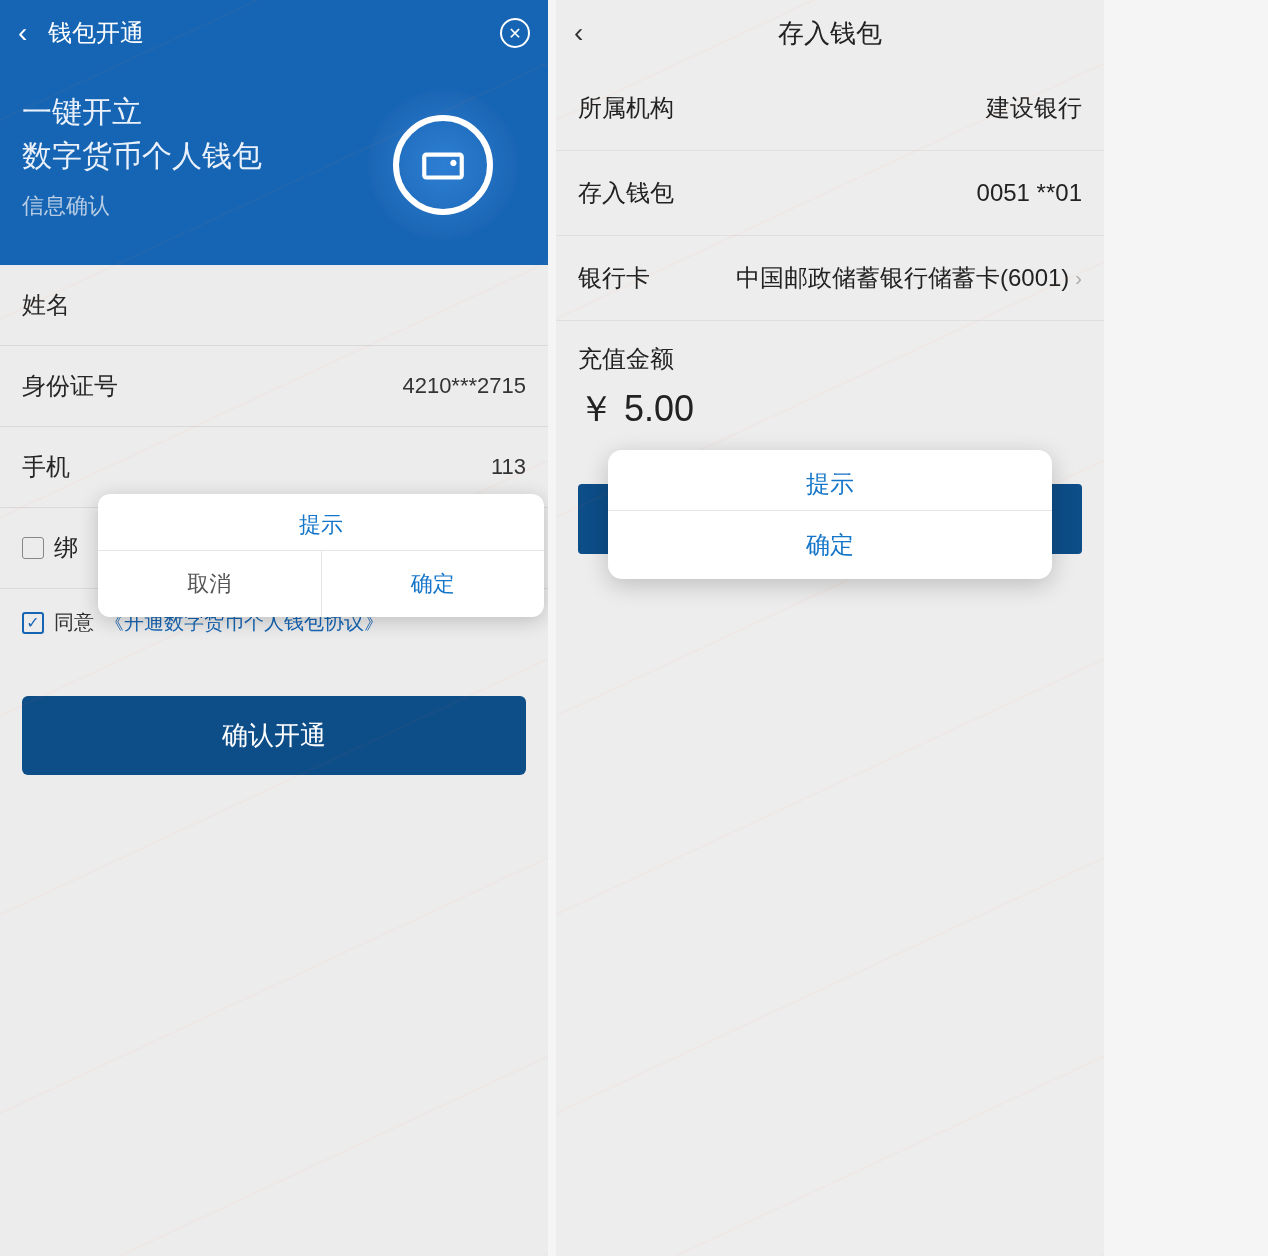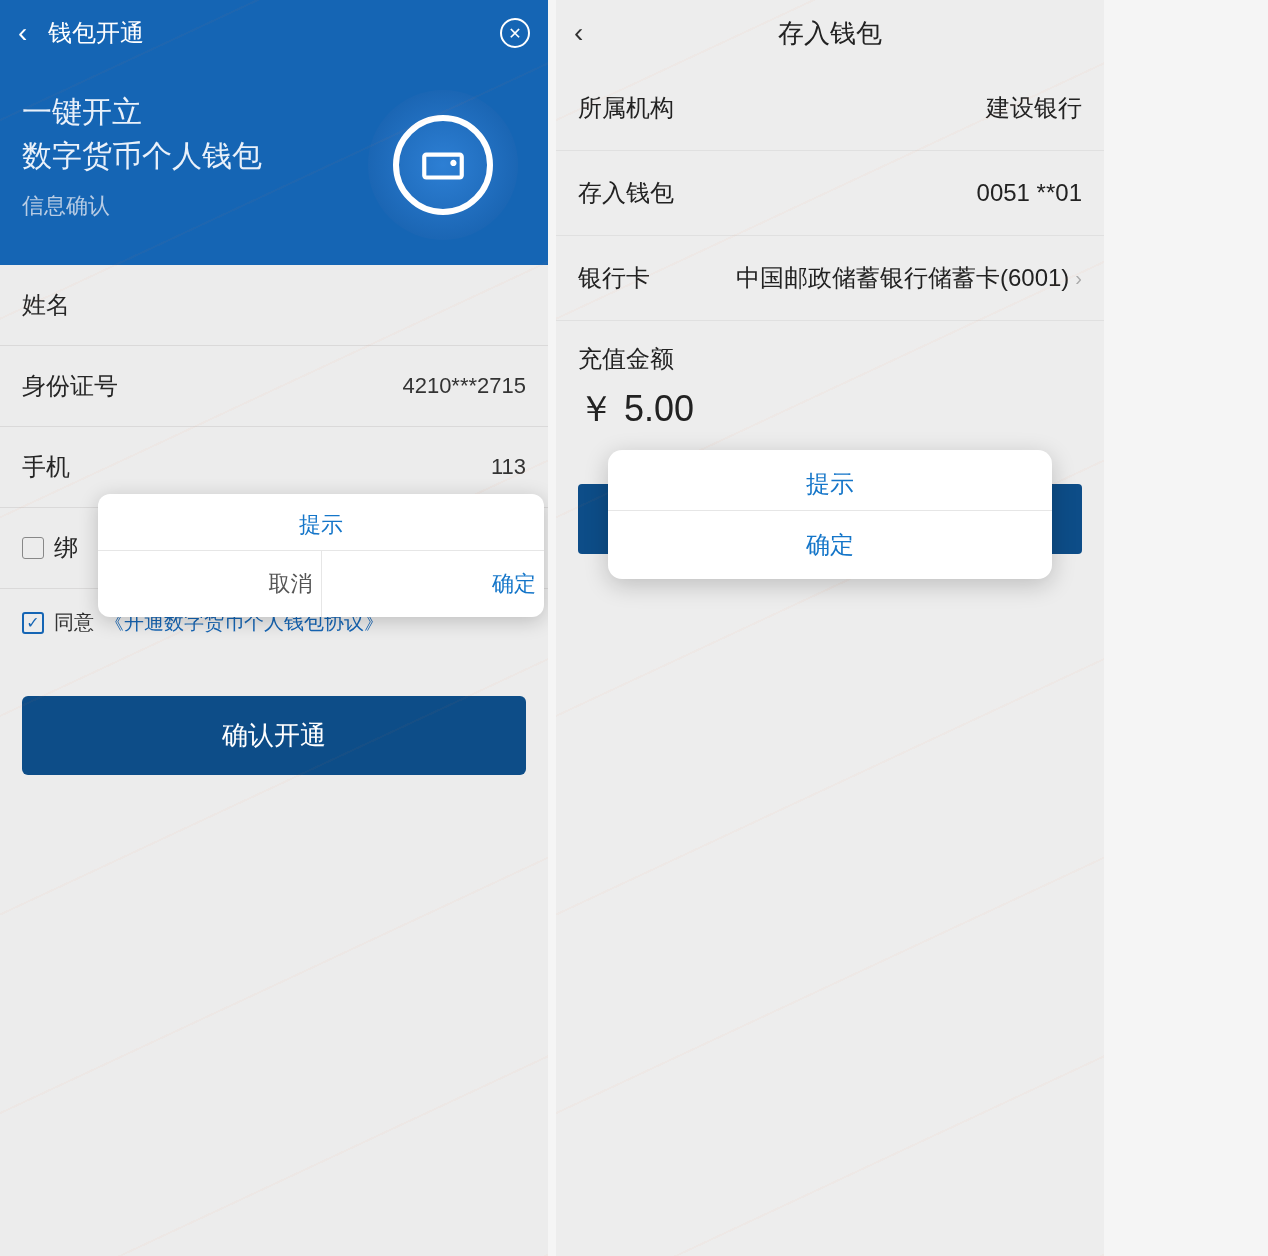--- a/index.html
+++ b/index.html
@@ -89,21 +89,21 @@
   .dialog1 {
     position:absolute; left:98px; right:4px; top:494px;
     background:#fff; border-radius:12px;
     box-shadow:0 4px 20px rgba(0,0,0,.2);
     overflow:hidden;
   }
   .dialog1 .dtitle { text-align:center; color:#1576c9; font-size:22px; padding:16px 0 10px; }
   .dialog1 .dmsg { text-align:center; color:#333; font-size:20px; padding:6px 18px 20px; }
   .dialog1 .dbtns { display:flex; border-top:1px solid #e6e6e6; }
   .dialog1 .dbtns div {
-    flex:1; text-align:right; padding:18px 8px; font-size:22px;
+    flex:1; text-align:center; padding:18px 8px; font-size:22px;
   }
   .dialog1 .dbtns .cancel { color:#555; border-right:1px solid #e6e6e6; }
   .dialog1 .dbtns .ok { color:#1576c9; }
 
   
   .hdr-light {
     background:#ededed; color:#222;
     height:66px; display:flex; align-items:center; padding:0 18px;
     font-size:24px;
   }

